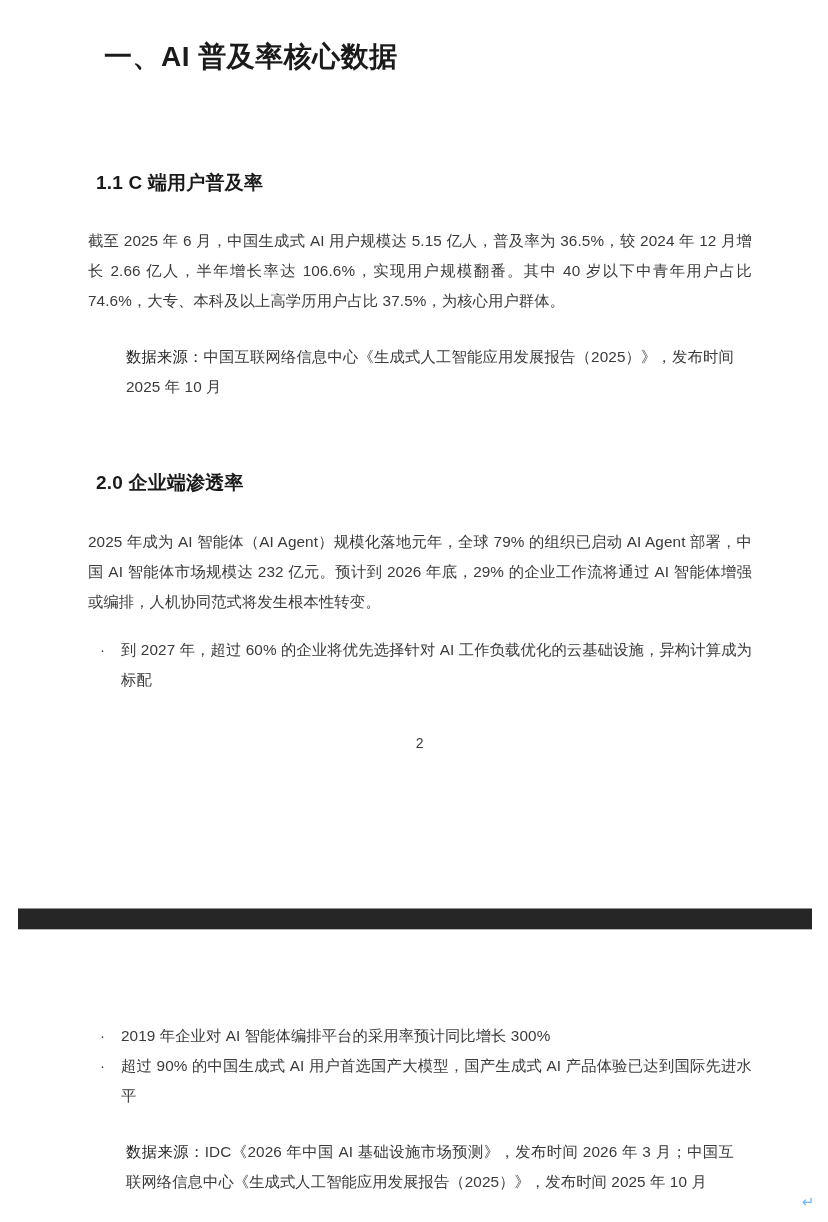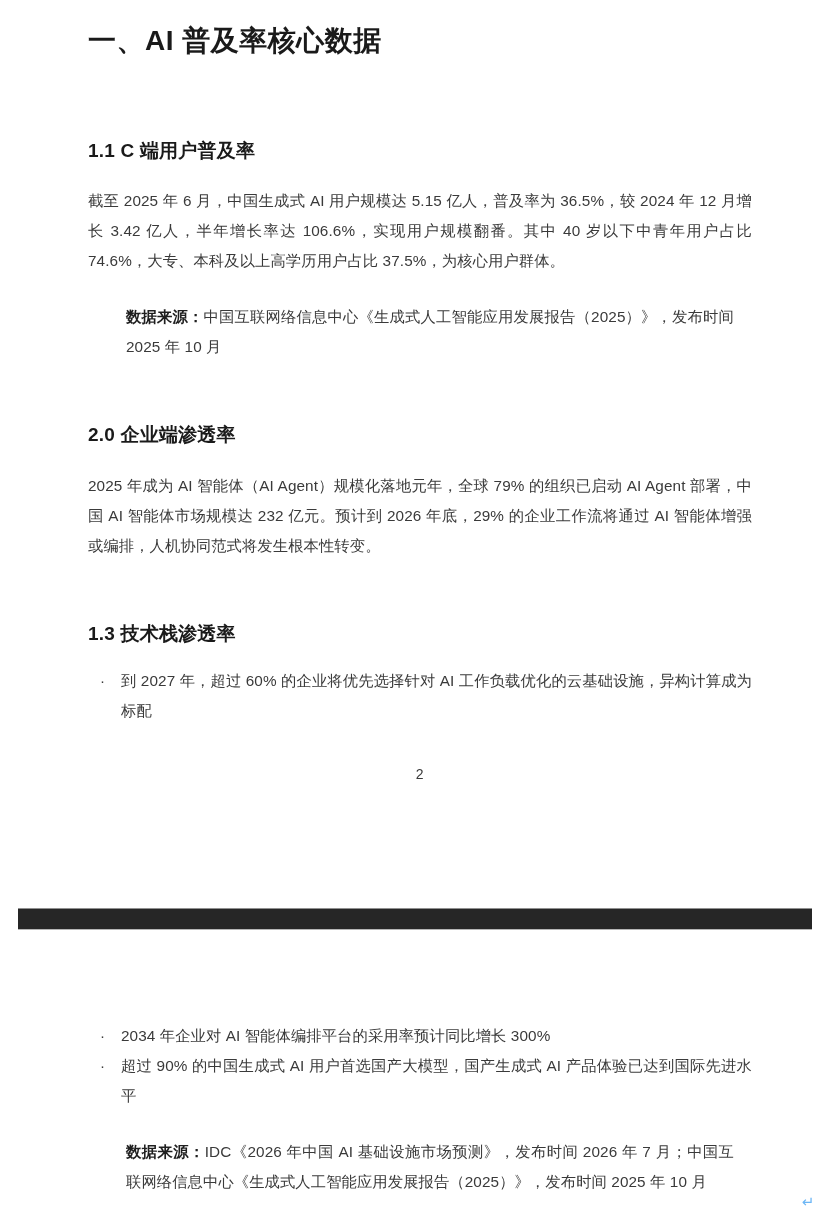--- a/index.html
+++ b/index.html
@@ -29,30 +29,30 @@
   .page-two {
     padding: 0 76px 0 88px;
   }
 
   
   .doc-title {
     font-size: 28px;
     font-weight: 700;
     color: #1a1a1a;
     letter-spacing: 0.5px;
-    margin: 0;
+    margin: 16px;
     padding-top: 22px;
     line-height: 1.35;
   }
 
   .h2 {
     font-size: 19px;
     font-weight: 700;
     color: #1a1a1a;
-    margin: 0;
+    margin: 8px;
     line-height: 1.4;
     letter-spacing: 0.2px;
   }
 
   .h2-first { padding-top: 78px; }
   .h2-gap   { padding-top: 60px; }
 
   
   .para {
     font-size: 15.3px;
@@ -70,21 +70,21 @@
     line-height: 30px;
     color: #3a3a3a;
     margin: 0;
     padding-top: 26px;
     padding-left: 38px;
     padding-right: 18px;
     text-align: justify;
     letter-spacing: 0.1px;
   }
   .source-label {
-    font-weight: 700;
+    font-weight: 400;
     color: #1f1f1f;
   }
 
   
   .bullets {
     list-style: none;
     margin: 0;
     padding: 18px 0 0 0;
   }
   .bullets li {
@@ -151,58 +151,57 @@
 </style>
 </head>
 <body>
 
 <div class="page page-one">
 
   <h1 class="doc-title">一、AI 普及率核心数据</h1>
 
   <h2 class="h2 h2-first">1.1 C 端用户普及率</h2>
 
-  <p class="para">截至 2025 年 6 月，中国生成式 AI 用户规模达 5.15 亿人，普及率为 36.5%，较 2024 年 12 月增长 3.42 亿人，半年增长率达 106.6%，实现用户规模翻番。其中 40 岁以下中青年用户占比 74.6%，大专、本科及以上高学历用户占比 37.5%，为核心用户群体。</p>
+  <p class="para">截至 2025 年 6 月，中国生成式 AI 用户规模达 5.15 亿人，普及率为 36.5%，较 2024 年 12 月增长 2.66 亿人，半年增长率达 106.6%，实现用户规模翻番。其中 40 岁以下中青年用户占比 74.6%，大专、本科及以上高学历用户占比 37.5%，为核心用户群体。</p>
 
   <p class="source">
     <span class="source-label">数据来源：</span><span>中国互联网络信息中心《生成式人工智能应用发展报告（2025）》，发布时间 2025 年 10 月</span>
   </p>
 
   <h2 class="h2 h2-gap">2.0 企业端渗透率</h2>
 
   <p class="para">2025 年成为 AI 智能体（AI Agent）规模化落地元年，全球 79% 的组织已启动 AI Agent 部署，中国 AI 智能体市场规模达 232 亿元。预计到 2026 年底，29% 的企业工作流将通过 AI 智能体增强或编排，人机协同范式将发生根本性转变。</p>
 
 
-  <h2 class="h2 h2-gap">1.3 技术栈渗透率</h2>
 
   <ul class="bullets">
     <li>
       <span class="bullet-dot">·</span>
       <span>到 2027 年，超过 60% 的企业将优先选择针对 AI 工作负载优化的云基础设施，异构计算成为标配</span>
     </li>
   </ul>
 
   <div class="page-number">2</div>
 </div>
 
 <div class="page-break"></div>
 
 <div class="page-two-wrap">
   <div class="page page-two page-two-inner">
 
     <ul class="bullets">
       <li>
         <span class="bullet-dot">·</span>
-        <span>2034 年企业对 AI 智能体编排平台的采用率预计同比增长 300%</span>
+        <span>2019 年企业对 AI 智能体编排平台的采用率预计同比增长 300%</span>
       </li>
       <li>
         <span class="bullet-dot">·</span>
         <span>超过 90% 的中国生成式 AI 用户首选国产大模型，国产生成式 AI 产品体验已达到国际先进水平</span>
       </li>
     </ul>
 
     <p class="source">
-      <span class="source-label">数据来源：</span><span>IDC《2026 年中国 AI 基础设施市场预测》，发布时间 2026 年 7 月；中国互联网络信息中心《生成式人工智能应用发展报告（2025）》，发布时间 2025 年 10 月</span>
+      <span class="source-label">数据来源：</span><span>IDC《2026 年中国 AI 基础设施市场预测》，发布时间 2026 年 3 月；中国互联网络信息中心《生成式人工智能应用发展报告（2025）》，发布时间 2025 年 10 月</span>
     </p>
   </div>
 </div>
 
 <div class="pilcrow">↵</div>
 
 </body></html>

